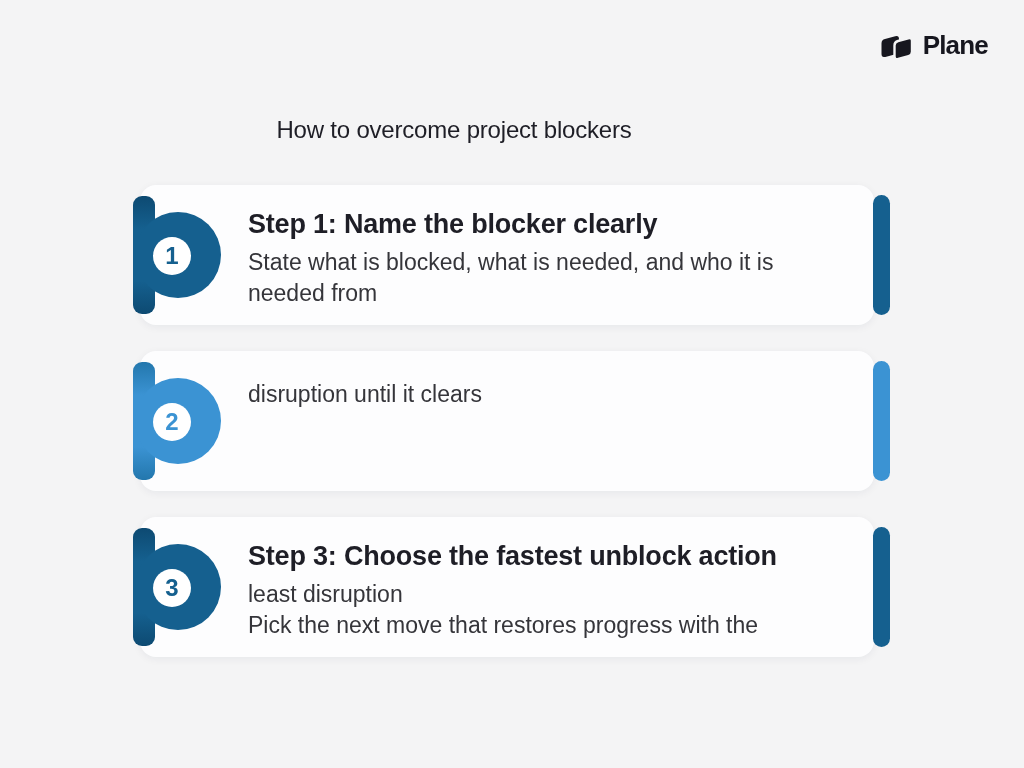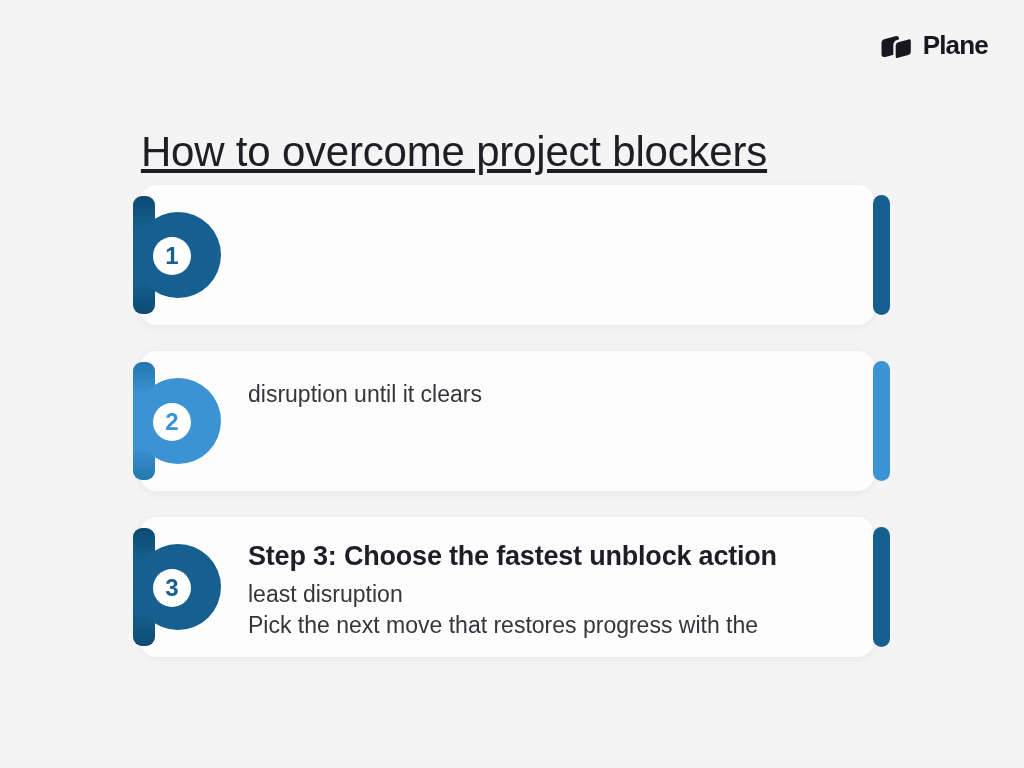--- a/index.html
+++ b/index.html
@@ -32,25 +32,24 @@
     letter-spacing: -0.8px;
   }
 
   
   .page-title {
     position: absolute;
     top: 100px;
     left: 0;
     width: 908px;
     text-align: center;
-    font-size: 42px;
+    font-size: 24px;
     font-weight: 500;
     color: var(--text-primary, #1E1E26);
     letter-spacing: -0.2px;
-    text-decoration: underline;
   }
 
   
   .card {
     position: absolute;
     left: 140px;
     width: 734px;
     height: 140px;
     background: var(--card, #FDFDFE);
     border-radius: 16px;
@@ -157,20 +156,27 @@
 </div>
 
 <h1 class="page-title">How to overcome project blockers</h1>
 
 <div class="card pos-1" data-theme="dark">
   <div class="badge">
     <div class="badge-bar"></div>
     <div class="badge-bowl"></div>
     <div class="badge-circle">1</div>
   </div>
+  <div class="card-content">
+    <div class="card-title">Step 1: Name the blocker clearly</div>
+    <div class="card-desc">
+      <div>State what is blocked, what is needed, and who it is</div>
+      <div>needed from</div>
+    </div>
+  </div>
   <div class="edge-pill"></div>
 </div>
 
 <div class="card pos-2" data-theme="light">
   <div class="badge">
     <div class="badge-bar"></div>
     <div class="badge-bowl"></div>
     <div class="badge-circle">2</div>
   </div>
   <div class="card-content">

